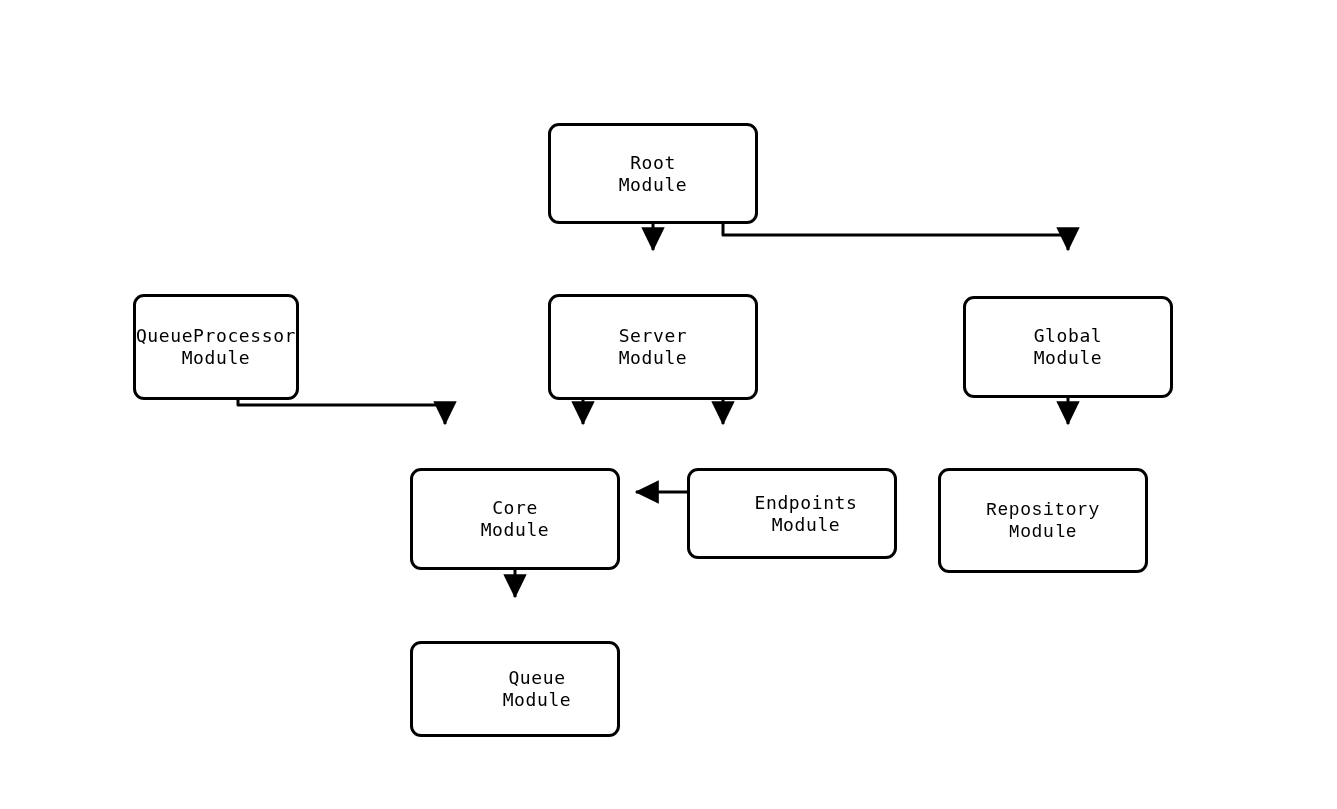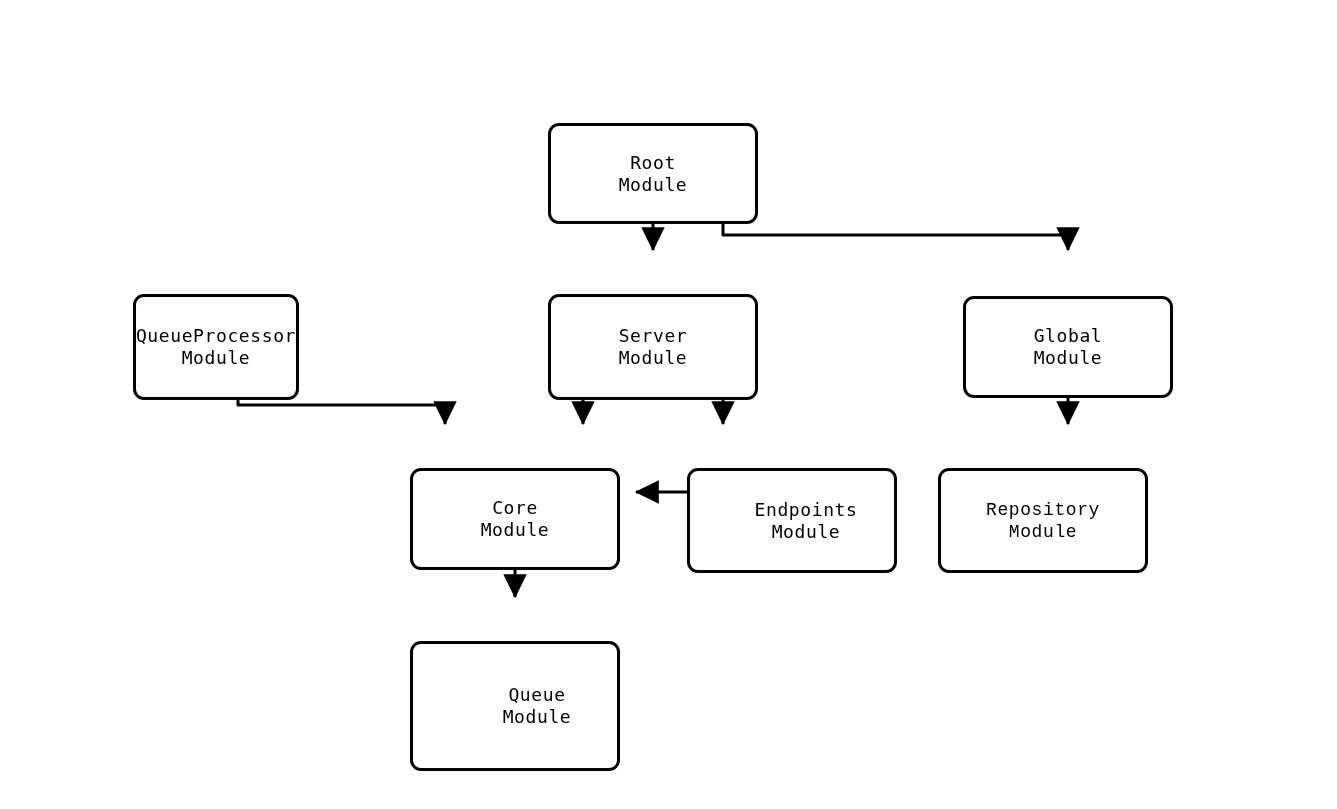--- a/index.html
+++ b/index.html
@@ -81,27 +81,27 @@
         <div class="node-line" style="color: rgb(0, 0, 0);">Module</div>
       </div>
       <div class="node" style="left: 963px; top: 268px; width: 210px; height: 102px; border-color: rgb(0, 0, 0);">
         <div class="node-line" style="color: rgb(0, 0, 0);">Global</div>
         <div class="node-line" style="color: rgb(0, 0, 0);">Module</div>
       </div>
       <div class="node" style="left: 410px; top: 440px; width: 210px; height: 102px; border-color: rgb(0, 0, 0);">
         <div class="node-line" style="color: rgb(0, 0, 0);">Core</div>
         <div class="node-line" style="color: rgb(0, 0, 0);">Module</div>
       </div>
-      <div class="node" style="left: 687px; top: 440px; width: 210px; height: 105px; border-color: rgb(0, 0, 0); padding-left: 28px;">
+      <div class="node" style="left: 687px; top: 440px; width: 210px; height: 91px; border-color: rgb(0, 0, 0); padding-left: 28px;">
         <div class="node-line" style="color: rgb(0, 0, 0);">Endpoints</div>
         <div class="node-line" style="color: rgb(0, 0, 0);">Module</div>
       </div>
       <div class="node" style="left: 938px; top: 440px; width: 210px; height: 105px; border-color: rgb(0, 0, 0); font-family: Liberation Mono, monospace;">
         <div class="node-line" style="color: rgb(0, 0, 0);">Repository</div>
         <div class="node-line" style="color: rgb(0, 0, 0);">Module</div>
       </div>
-      <div class="node" style="left: 410px; top: 613px; width: 210px; height: 130px; border-color: rgb(0, 0, 0); padding-left: 44px;">
+      <div class="node" style="left: 410px; top: 613px; width: 210px; height: 96px; border-color: rgb(0, 0, 0); padding-left: 44px;">
         <div class="node-line" style="color: rgb(0, 0, 0);">Queue</div>
         <div class="node-line" style="color: rgb(0, 0, 0);">Module</div>
       </div>
     </div>
 
 </div>
 
 </body></html>

